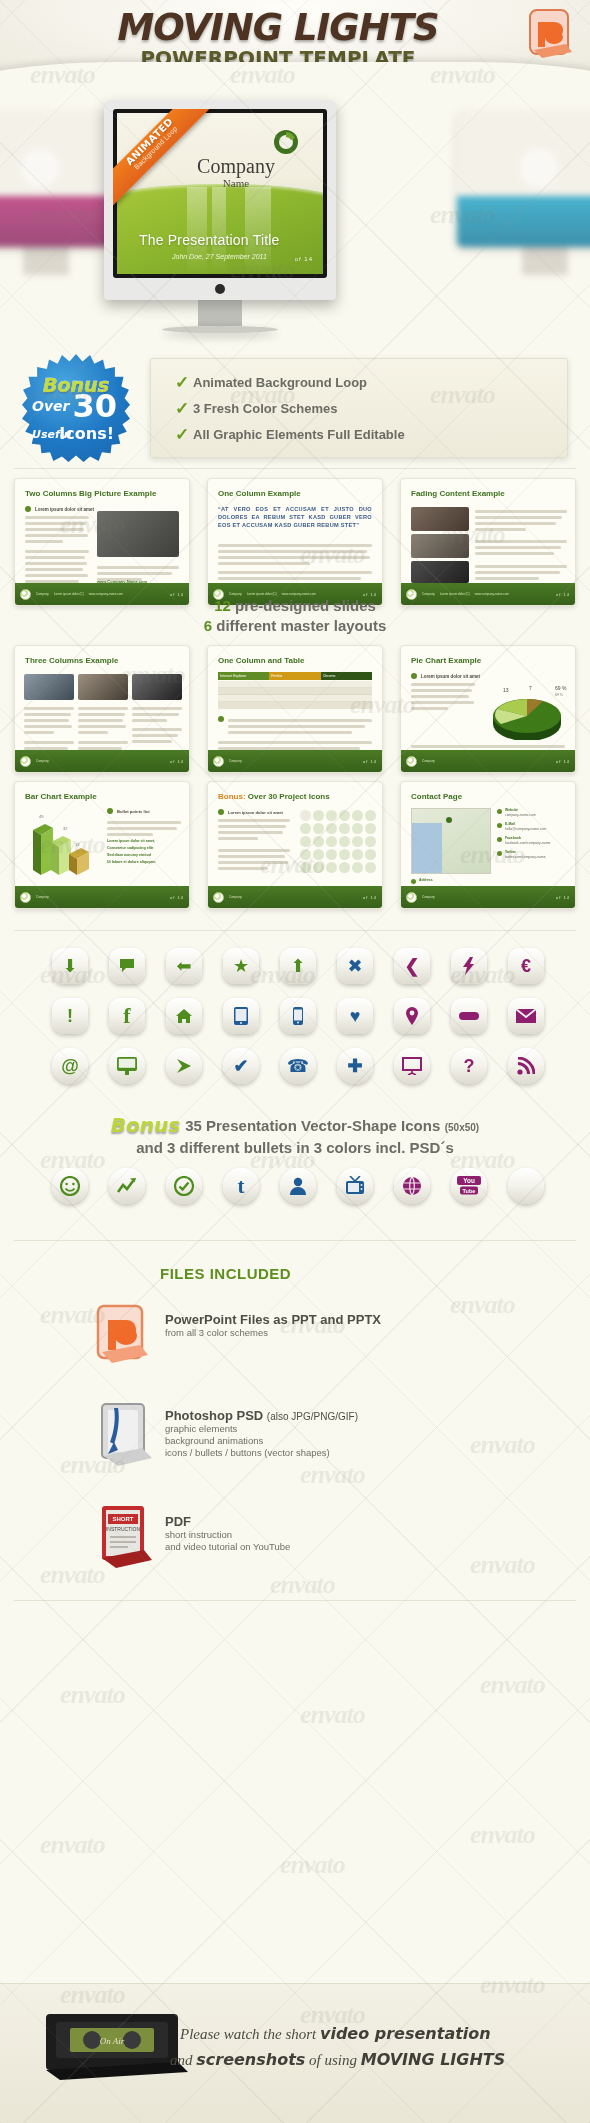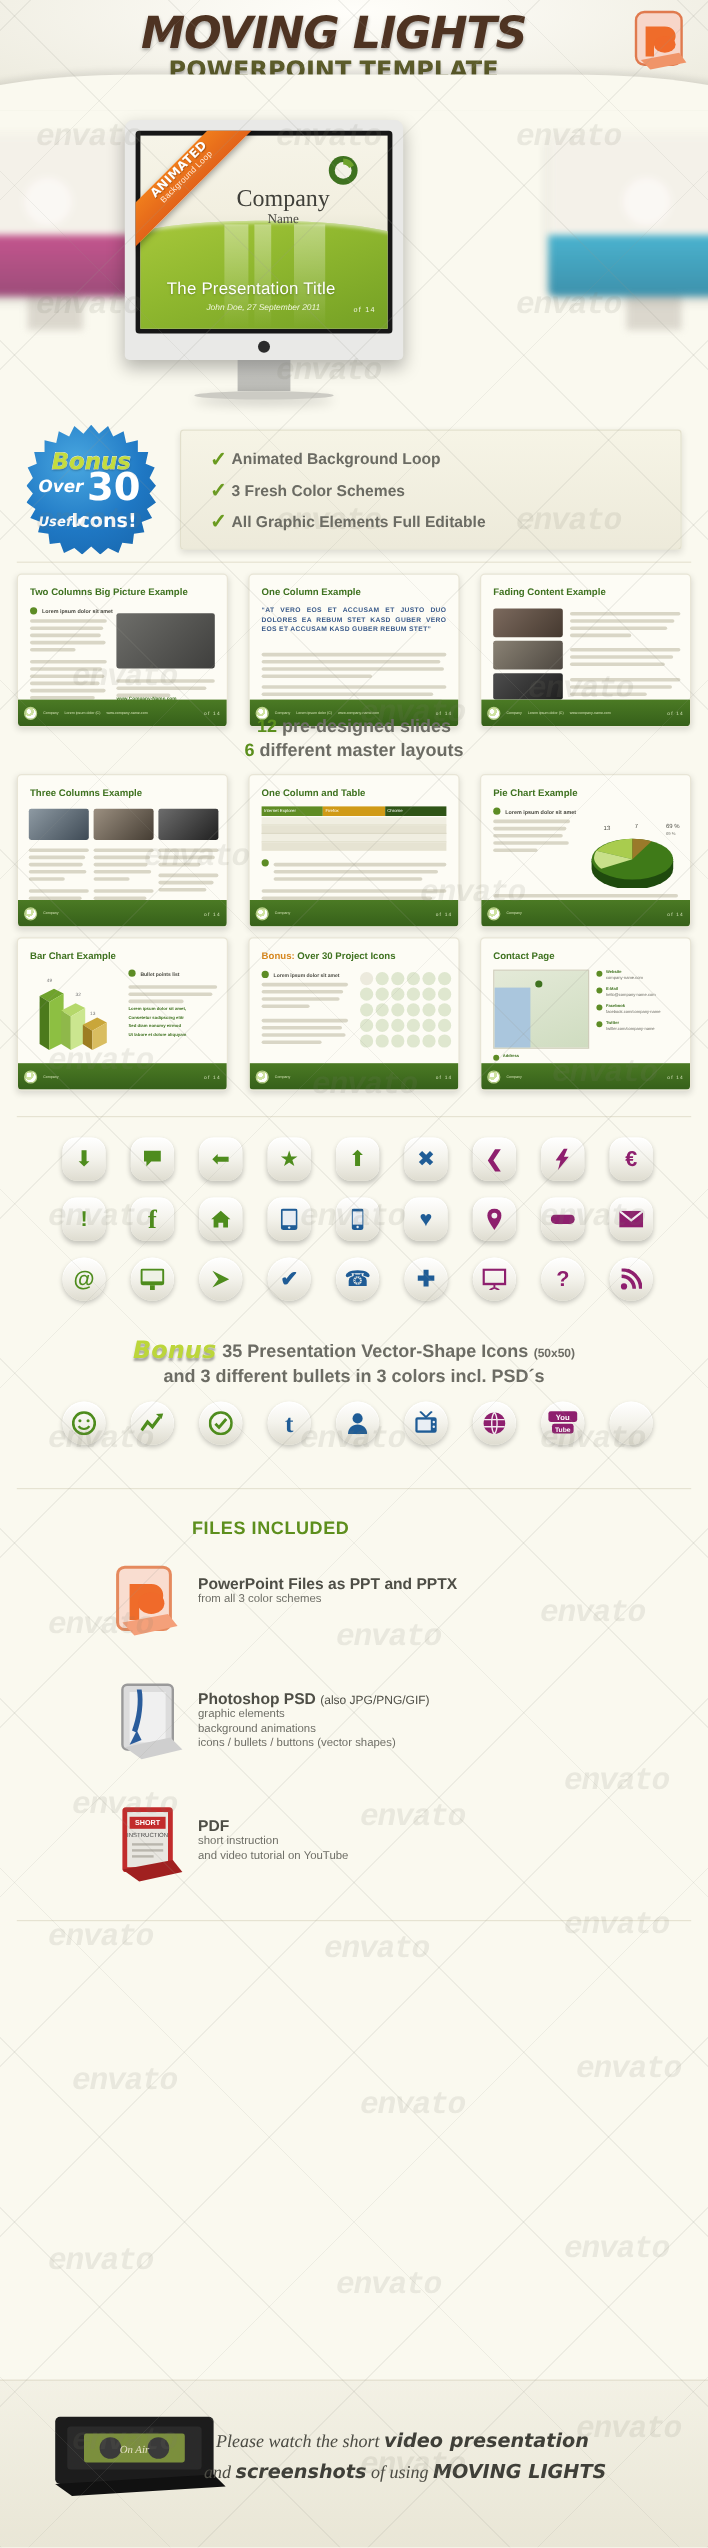--- a/index.html
+++ b/index.html
@@ -14,24 +14,23 @@
 
   
   .wm-grid{
     position:absolute; inset:0; pointer-events:none; z-index:40;
     background-image:
       repeating-linear-gradient(45deg, rgba(150,150,140,.13) 0 1px, transparent 1px 100px),
       repeating-linear-gradient(-45deg, rgba(150,150,140,.13) 0 1px, transparent 1px 100px);
   }
   .wm{
     position:absolute; z-index:41; pointer-events:none;
-    font-family:Liberation Mono, monospace; font-style:italic;
+    font-family:Liberation Serif, serif; font-style:italic;
     font-size:26px; color:rgba(120,120,110,.13); font-weight:bold;
     letter-spacing:-1px;
-    margin-top:39px;
   }
 
   
   .header{
     position:absolute; top:0; left:0; width:590px; height:92px;
     background:
       radial-gradient(ellipse 500px 120px at 50% 10%, #fffefa 0%, #eeece0 75%, #e6e4d7 100%);
     overflow:hidden;
   }
   .header:after{

